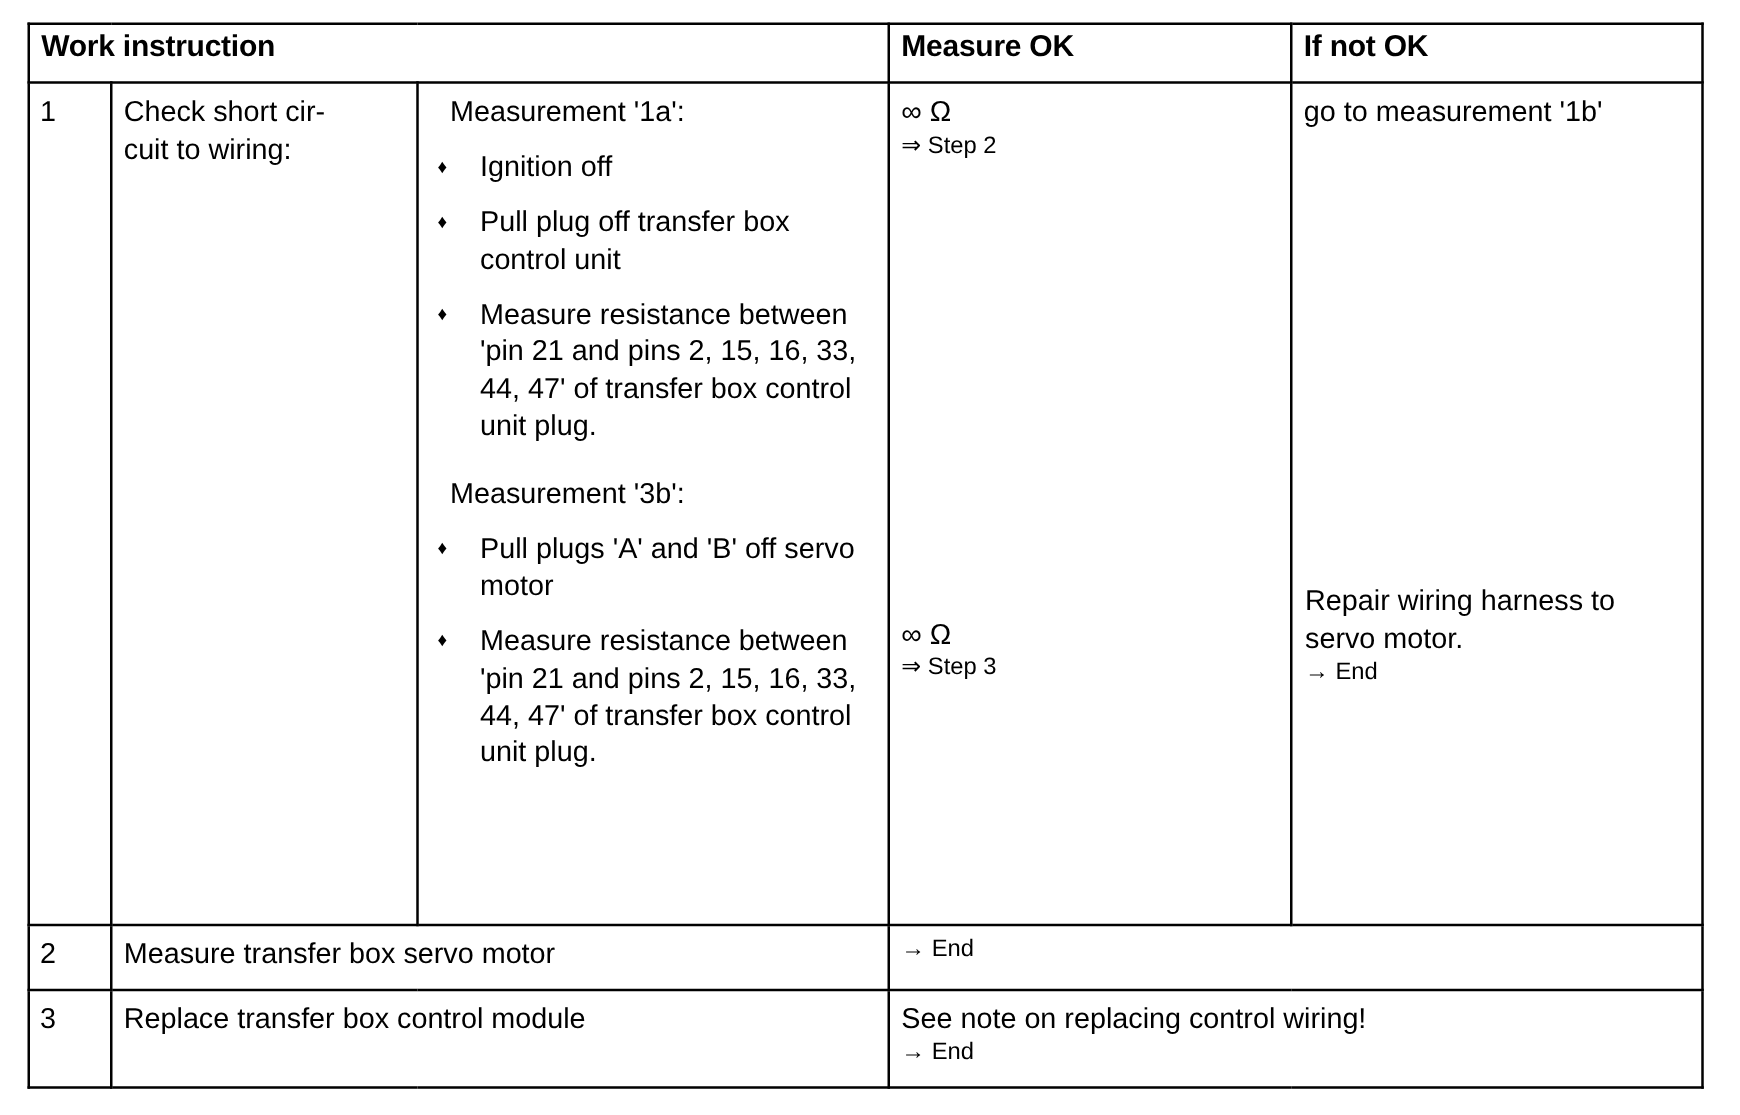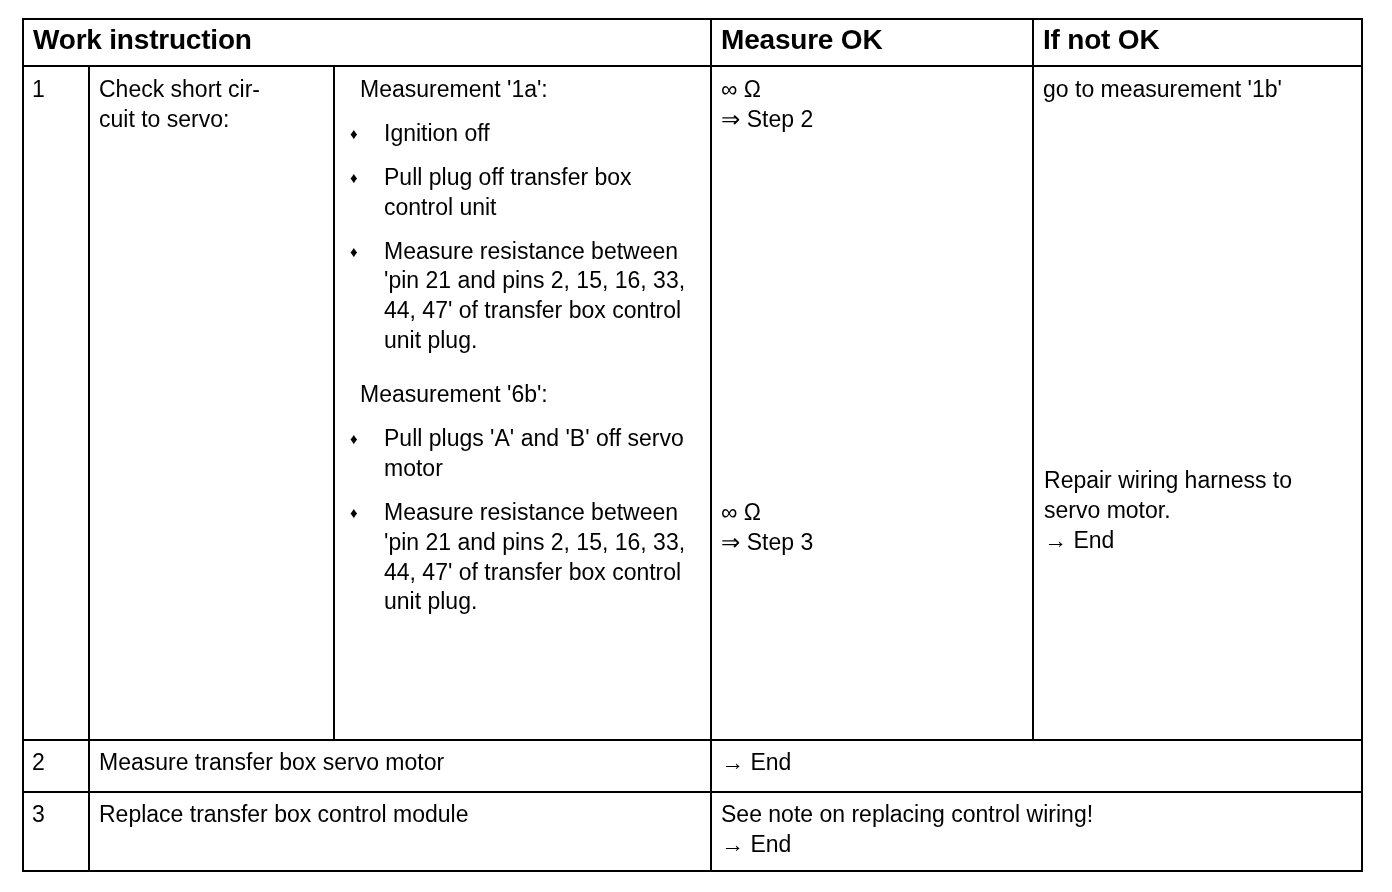--- a/index.html
+++ b/index.html
@@ -43,21 +43,21 @@
   col.c-num    { width: 66px; }
   col.c-task   { width: 245px; }
   col.c-detail { width: 377px; }
   col.c-ok     { width: 322px; }
   col.c-notok  { width: 329px; }
 
   
   tr.head th {
     height: 45px;
     font-weight: bold;
-    font-size: 28px;
+    font-size: 24px;
     font-stretch: condensed;
     text-align: left;
     letter-spacing: -0.2px;
   }
   .head-label {
     display: block;
     padding: 6px 0 0 9px;
     line-height: 1.0;
   }
 
@@ -105,21 +105,21 @@
   }
 
   
   .res {
     line-height: 1.30;
   }
   .res .ohm {
     white-space: nowrap;
   }
   .arrow {
-    font-size: 23px;
+    font-size: 19px;
   }
 
   
   .blk-a { padding-top: 8px; }
   .blk-b { padding-top: 353px; }
   .blk-b2 { padding-top: 351px; padding-left: 10px; }
 
   .two-line { line-height: 1.30; }
 </style>
 </head>
@@ -153,21 +153,21 @@
     <tbody>
 
       <tr>
         <td class="r1">
           <div class="cell num">1</div>
         </td>
 
         <td class="r1">
           <div class="cell two-line">
             <span>Check short cir-</span><br>
-            <span>cuit to servo:</span>
+            <span>cuit to wiring:</span>
           </div>
         </td>
 
         <td class="r1">
           <div class="cell">
             <div class="grp-title">Measurement '1a':</div>
             <ul class="bullets">
               <li>
                 <span class="dia">♦</span>
                 <span>Ignition off</span>
@@ -177,21 +177,21 @@
                 <span>Pull plug off transfer box control unit</span>
               </li>
               <li>
                 <span class="dia">♦</span>
                 <span>Measure resistance between 'pin 21 and pins 2, 15, 16, 33, 44, 47' of transfer box control unit plug.</span>
               </li>
             </ul>
           </div>
 
           <div class="cell" style="padding-top:14px">
-            <div class="grp-title">Measurement '6b':</div>
+            <div class="grp-title">Measurement '3b':</div>
             <ul class="bullets">
               <li>
                 <span class="dia">♦</span>
                 <span>Pull plugs 'A' and 'B' off servo motor</span>
               </li>
               <li>
                 <span class="dia">♦</span>
                 <span>Measure resistance between 'pin 21 and pins 2, 15, 16, 33, 44, 47' of transfer box control unit plug.</span>
               </li>
             </ul>

